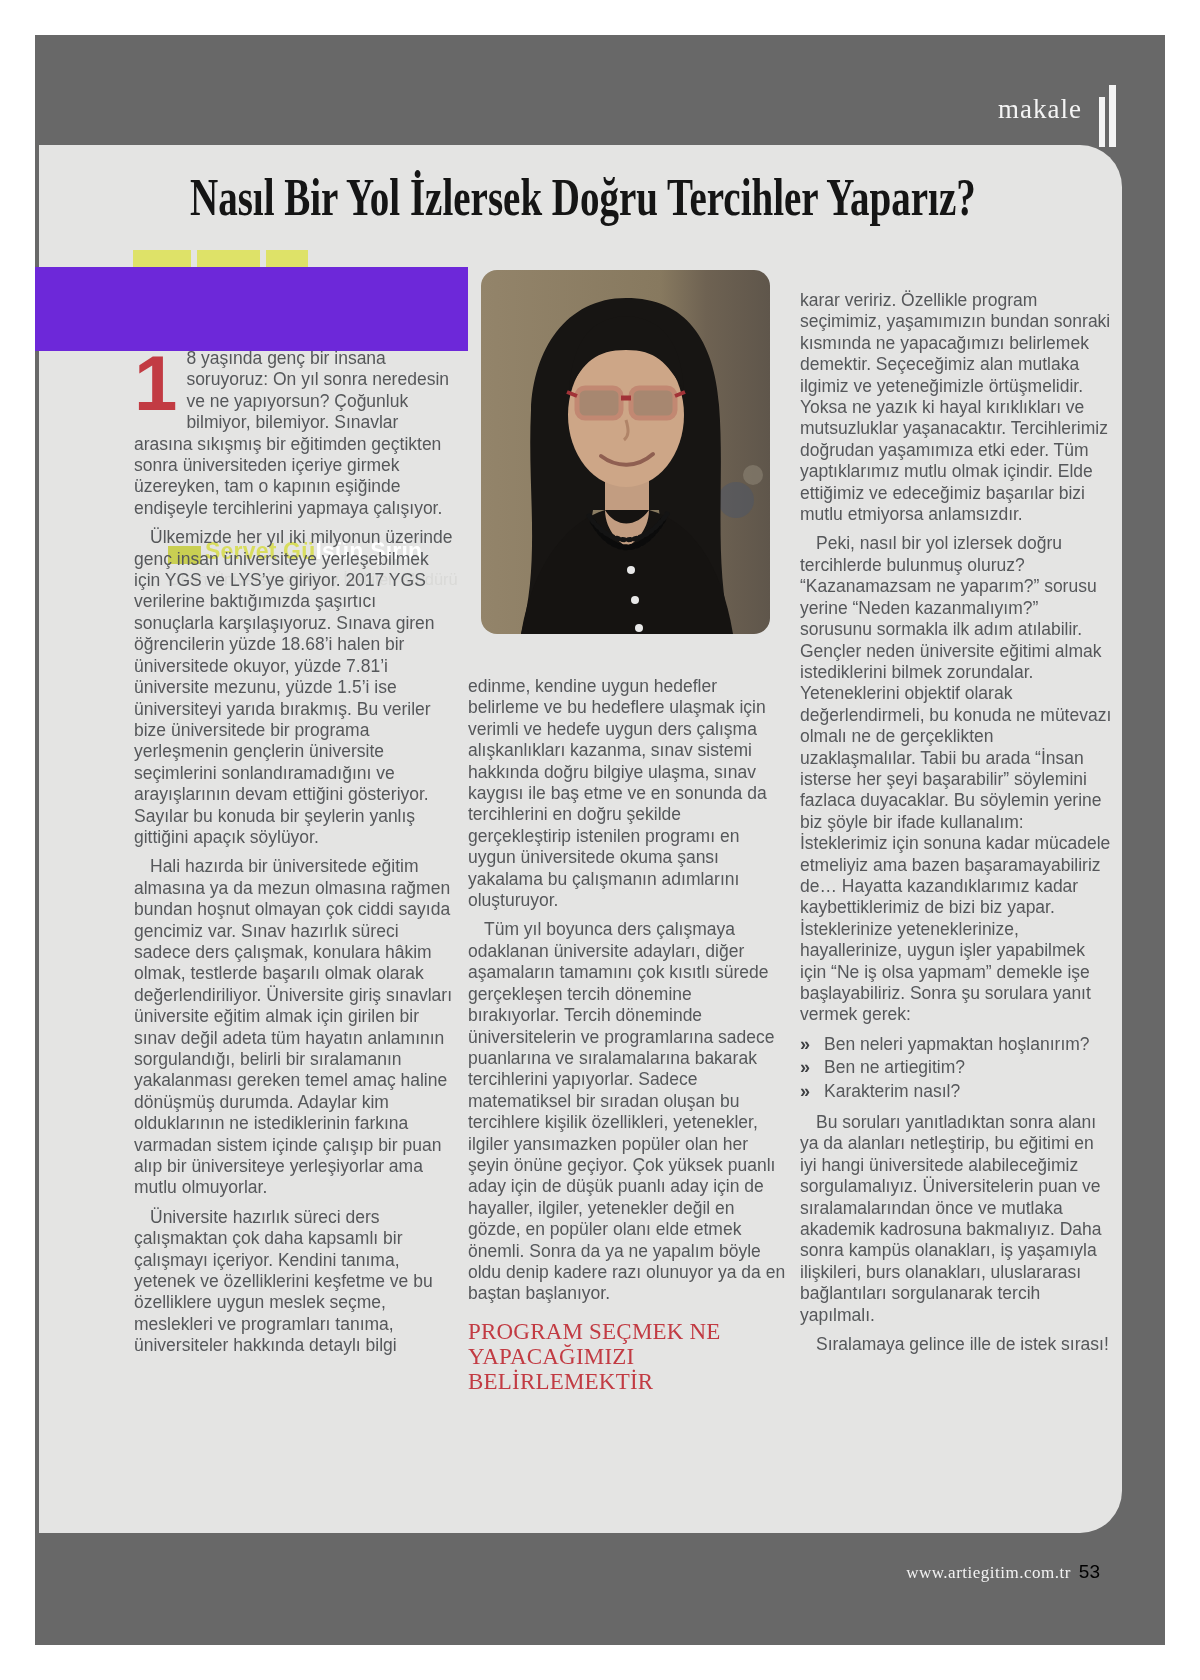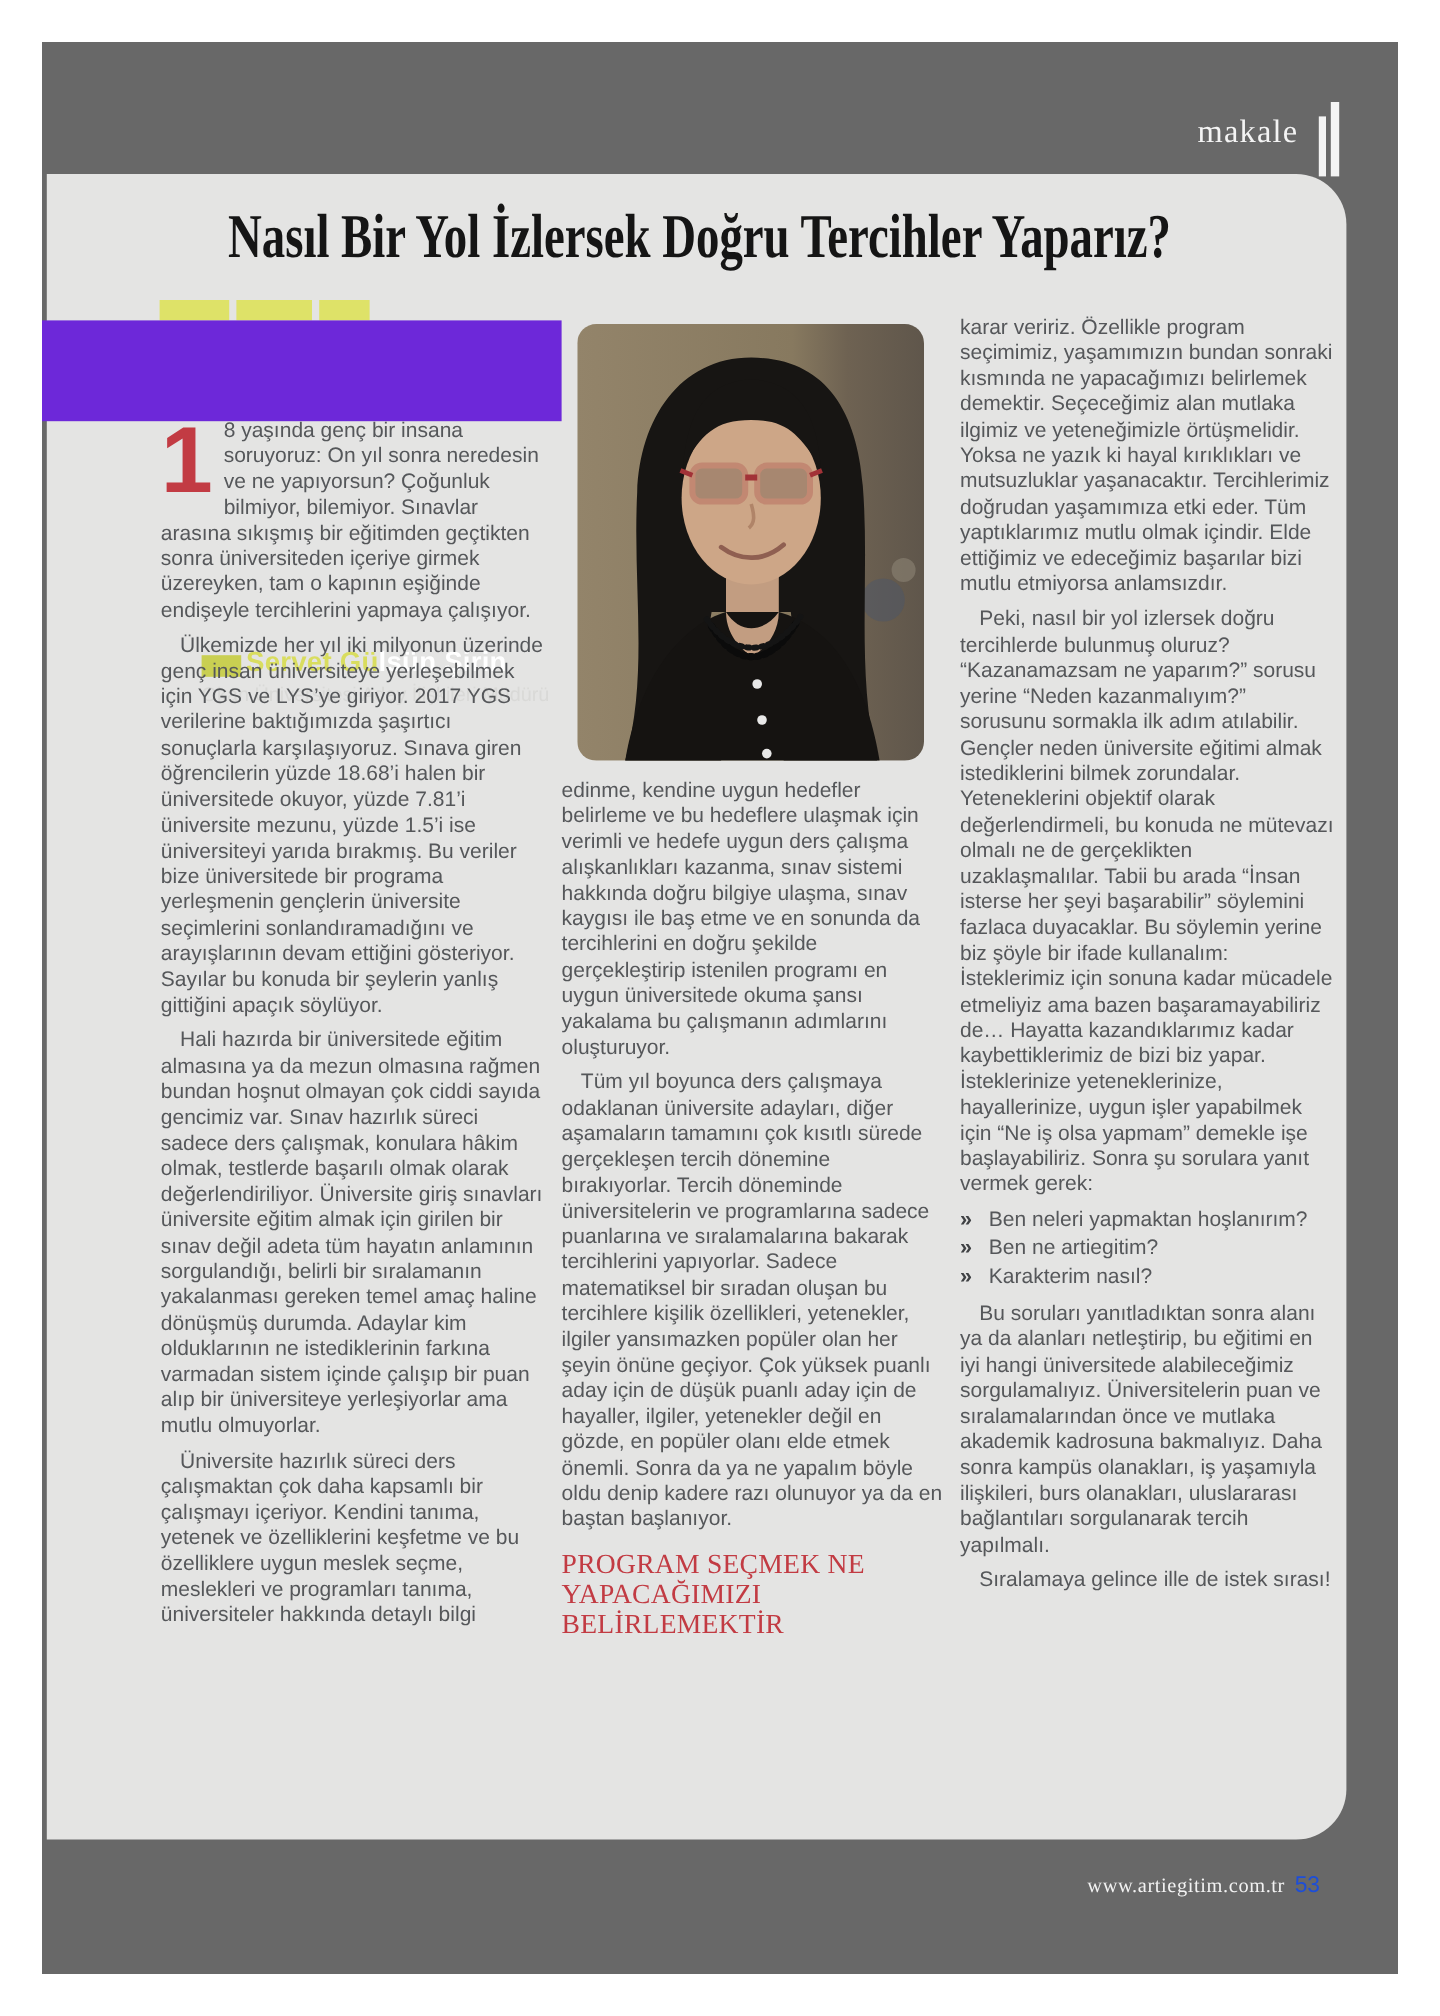--- a/index.html
+++ b/index.html
@@ -55,42 +55,42 @@
     position:absolute;left:481px;top:270px;width:289px;height:364px;
     border-radius:16px;overflow:hidden;
   }
   .photo svg{display:block;width:100%;height:100%;}
   
   .col{position:absolute;color:#55575a;font-size:17.5px;line-height:21.4px;}
   .col1{left:134px;top:348px;width:322px;}
   .col2{left:468px;top:648px;width:318px;}
   .col3{left:800px;top:262px;width:312px;}
   .para{margin:0 0 8px 0;text-indent:16px;}
-  .para.flush{text-indent:0;}
+  .para.flush{text-indent:0;margin-top:28px;}
   .dropcap{
     float:left;font-size:78px;line-height:60px;font-weight:800;color:#c23b43;
     margin:5px 9px 0 0;font-family:"Liberation Sans", sans-serif;
   }
   .dropcap-para{text-indent:0;}
   .red-heading{
     margin:14px 0 7px 0;font-family:"Liberation Serif", serif;font-weight:normal;
     font-size:23px;line-height:25px;color:#c23b43;letter-spacing:0.2px;
   }
   .bullets{list-style:none;margin:4px 0 10px 0;padding:0;}
   .bullets li{position:relative;padding-left:24px;margin:0 0 2px 0;}
   .bullets .marker{
     position:absolute;left:0;top:0;font-weight:bold;color:#3f4144;font-size:18px;
   }
   
   .footer{position:absolute;left:860px;top:1561px;width:240px;text-align:right;}
   .footer .site{
     font-family:"Liberation Serif", serif;font-weight:normal;font-size:17px;color:#f2f2f2;
     letter-spacing:0.5px;
   }
-  .footer .pageno{font-size:19px;color:#1d4ed8;margin-left:8px;text-align:center;}
+  .footer .pageno{font-size:19px;color:#000000;margin-left:8px;text-align:center;}
 </style>
 </head>
 <body>
 
 <div class="frame"></div>
 
 <span class="masthead-label">makale</span>
 <span class="mast-bar short"></span>
 <span class="mast-bar tall"></span>
 

